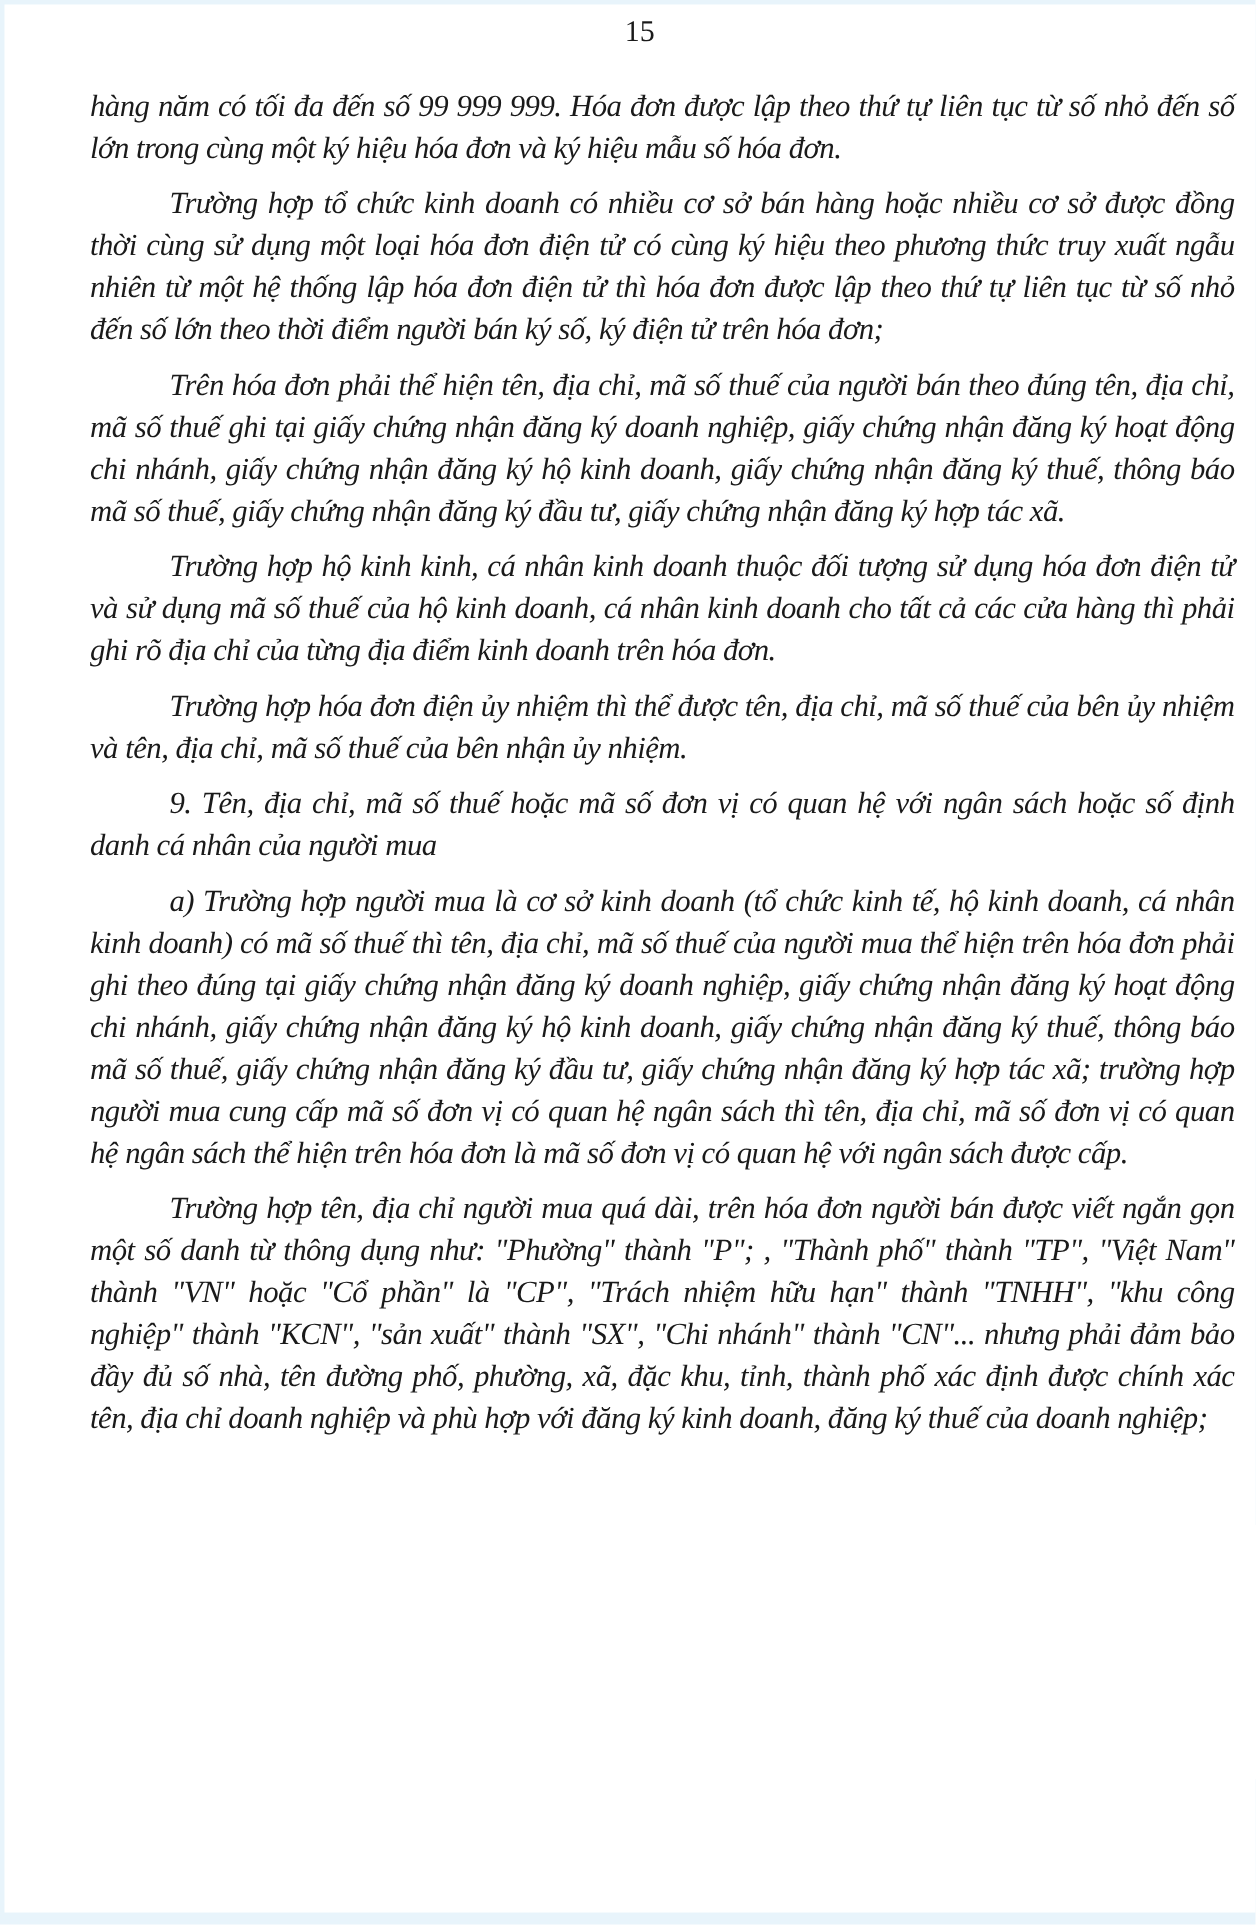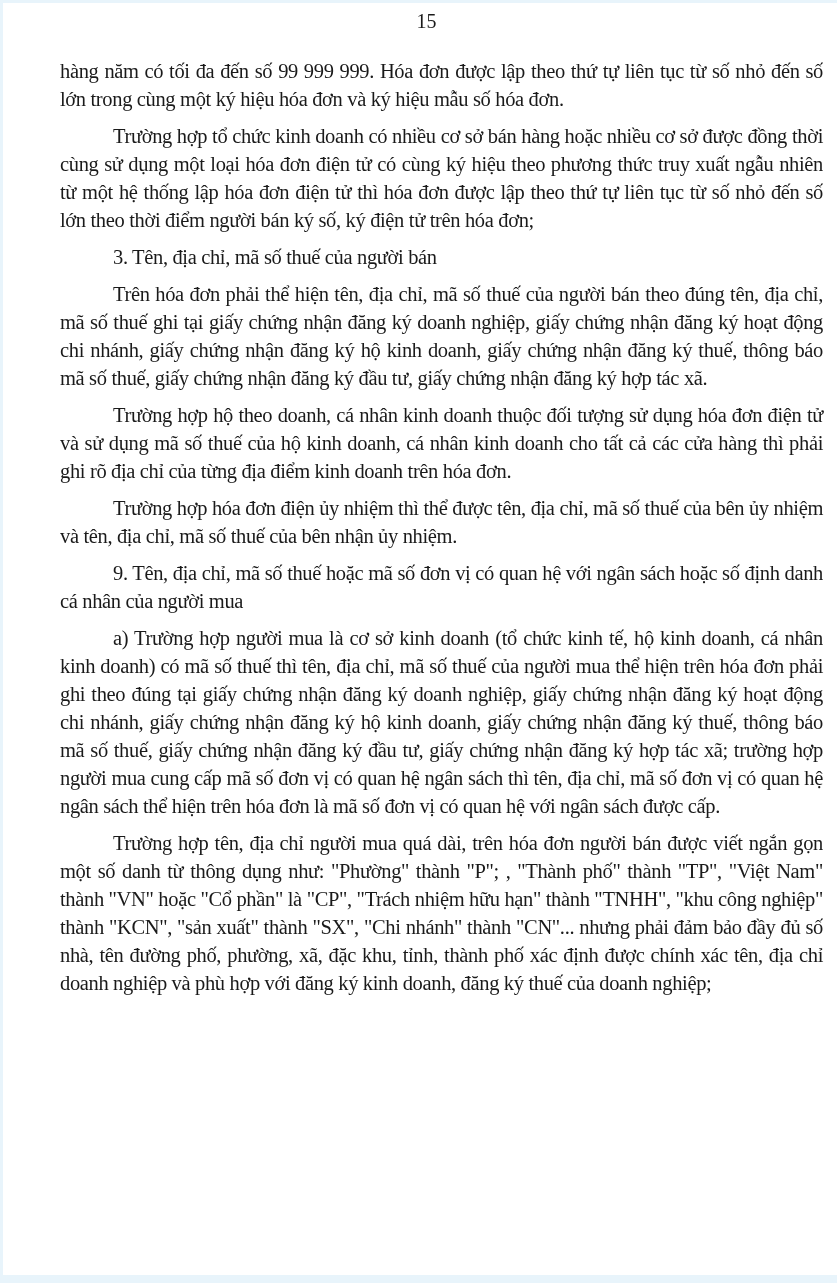--- a/index.html
+++ b/index.html
@@ -39,35 +39,35 @@
       position: absolute;
       left: 57px;
       top: 54px;
       width: 763px;
     }
     .para {
       margin: 0 0 9px 0;
       text-align: justify;
       text-indent: 53px;
       letter-spacing: -0.35px;
+      font-style: italic;
     }
     .para.noindent {
       text-indent: 0;
     }
   </style>
 </head>
 <body>
 
 <div class="page">
   <div class="page-number">15</div>
 
   <div class="body-text">
     <p class="para noindent">hàng năm có tối đa đến số 99 999 999. Hóa đơn được lập theo thứ tự liên tục từ số nhỏ đến số lớn trong cùng một ký hiệu hóa đơn và ký hiệu mẫu số hóa đơn.</p>
     <p class="para">Trường hợp tổ chức kinh doanh có nhiều cơ sở bán hàng hoặc nhiều cơ sở được đồng thời cùng sử dụng một loại hóa đơn điện tử có cùng ký hiệu theo phương thức truy xuất ngẫu nhiên từ một hệ thống lập hóa đơn điện tử thì hóa đơn được lập theo thứ tự liên tục từ số nhỏ đến số lớn theo thời điểm người bán ký số, ký điện tử trên hóa đơn;</p>
-    <p class="para">3. Tên, địa chỉ, mã số thuế của người bán</p>
     <p class="para">Trên hóa đơn phải thể hiện tên, địa chỉ, mã số thuế của người bán theo đúng tên, địa chỉ, mã số thuế ghi tại giấy chứng nhận đăng ký doanh nghiệp, giấy chứng nhận đăng ký hoạt động chi nhánh, giấy chứng nhận đăng ký hộ kinh doanh, giấy chứng nhận đăng ký thuế, thông báo mã số thuế, giấy chứng nhận đăng ký đầu tư, giấy chứng nhận đăng ký hợp tác xã.</p>
-    <p class="para">Trường hợp hộ theo doanh, cá nhân kinh doanh thuộc đối tượng sử dụng hóa đơn điện tử và sử dụng mã số thuế của hộ kinh doanh, cá nhân kinh doanh cho tất cả các cửa hàng thì phải ghi rõ địa chỉ của từng địa điểm kinh doanh trên hóa đơn.</p>
+    <p class="para">Trường hợp hộ kinh kinh, cá nhân kinh doanh thuộc đối tượng sử dụng hóa đơn điện tử và sử dụng mã số thuế của hộ kinh doanh, cá nhân kinh doanh cho tất cả các cửa hàng thì phải ghi rõ địa chỉ của từng địa điểm kinh doanh trên hóa đơn.</p>
     <p class="para">Trường hợp hóa đơn điện ủy nhiệm thì thể được tên, địa chỉ, mã số thuế của bên ủy nhiệm và tên, địa chỉ, mã số thuế của bên nhận ủy nhiệm.</p>
     <p class="para">9. Tên, địa chỉ, mã số thuế hoặc mã số đơn vị có quan hệ với ngân sách hoặc số định danh cá nhân của người mua</p>
     <p class="para">a) Trường hợp người mua là cơ sở kinh doanh (tổ chức kinh tế, hộ kinh doanh, cá nhân kinh doanh) có mã số thuế thì tên, địa chỉ, mã số thuế của người mua thể hiện trên hóa đơn phải ghi theo đúng tại giấy chứng nhận đăng ký doanh nghiệp, giấy chứng nhận đăng ký hoạt động chi nhánh, giấy chứng nhận đăng ký hộ kinh doanh, giấy chứng nhận đăng ký thuế, thông báo mã số thuế, giấy chứng nhận đăng ký đầu tư, giấy chứng nhận đăng ký hợp tác xã; trường hợp người mua cung cấp mã số đơn vị có quan hệ ngân sách thì tên, địa chỉ, mã số đơn vị có quan hệ ngân sách thể hiện trên hóa đơn là mã số đơn vị có quan hệ với ngân sách được cấp.</p>
     <p class="para">Trường hợp tên, địa chỉ người mua quá dài, trên hóa đơn người bán được viết ngắn gọn một số danh từ thông dụng như: "Phường" thành "P"; , "Thành phố" thành "TP", "Việt Nam" thành "VN" hoặc "Cổ phần" là "CP", "Trách nhiệm hữu hạn" thành "TNHH", "khu công nghiệp" thành "KCN", "sản xuất" thành "SX", "Chi nhánh" thành "CN"... nhưng phải đảm bảo đầy đủ số nhà, tên đường phố, phường, xã, đặc khu, tỉnh, thành phố xác định được chính xác tên, địa chỉ doanh nghiệp và phù hợp với đăng ký kinh doanh, đăng ký thuế của doanh nghiệp;</p>
   </div>
 </div>
 
 </body></html>

